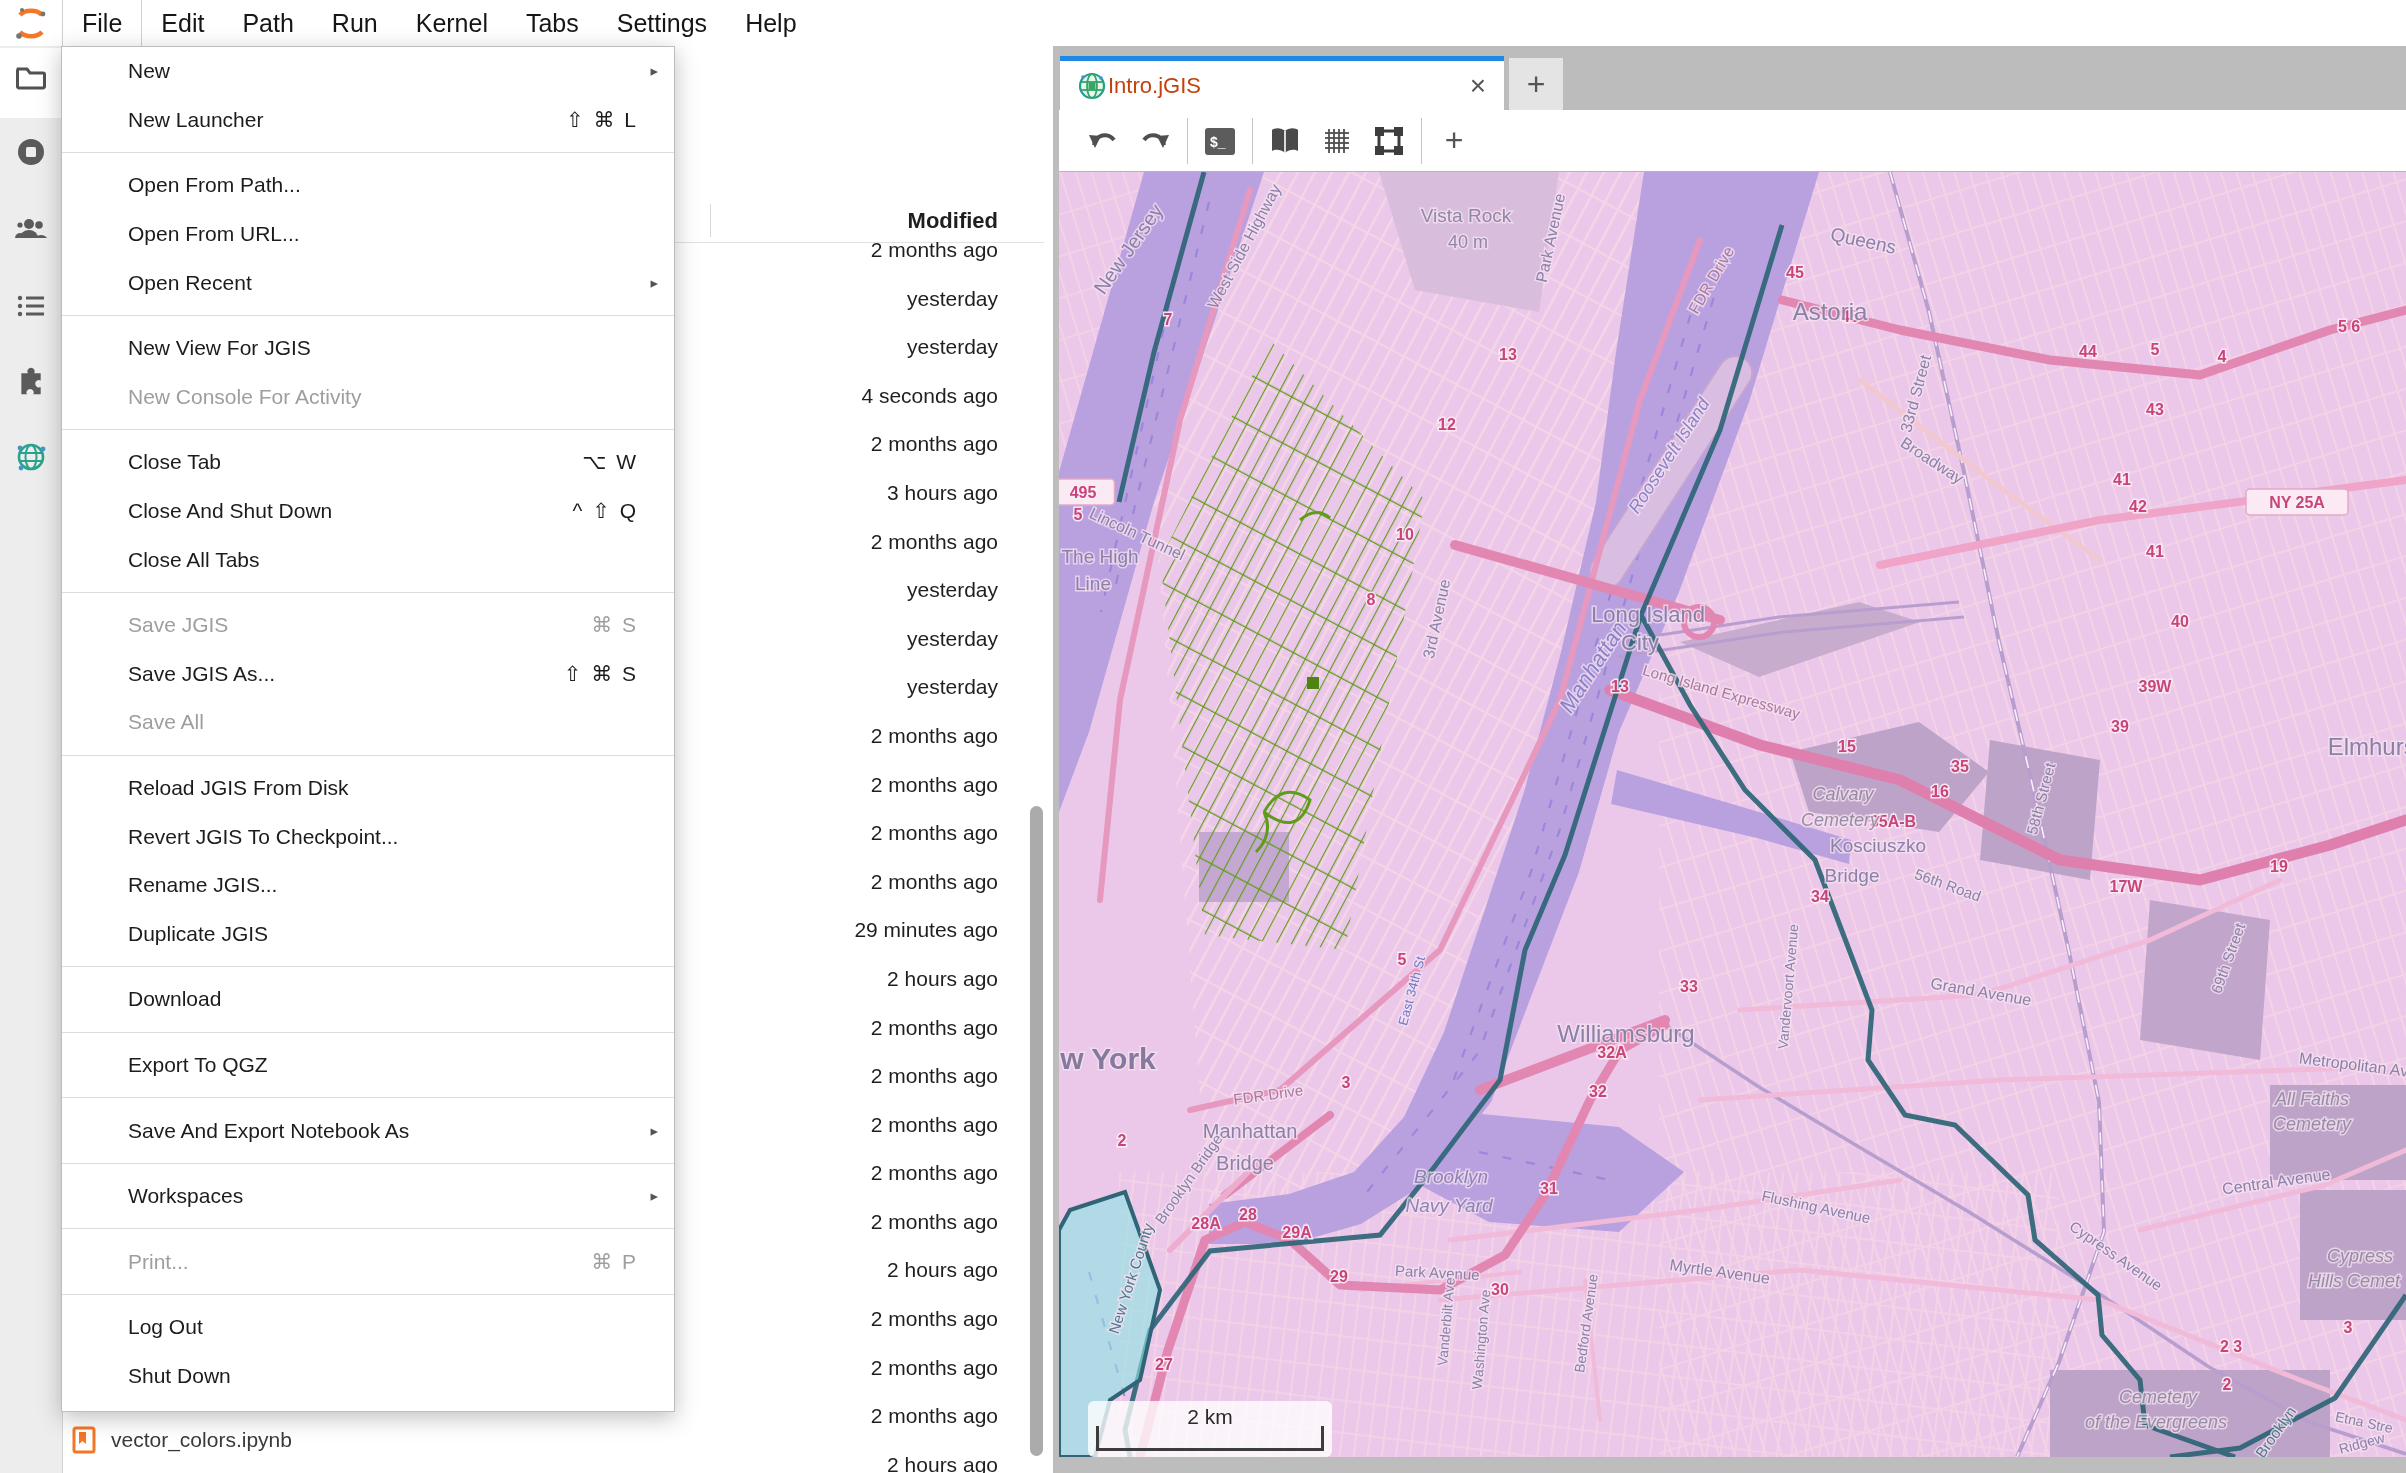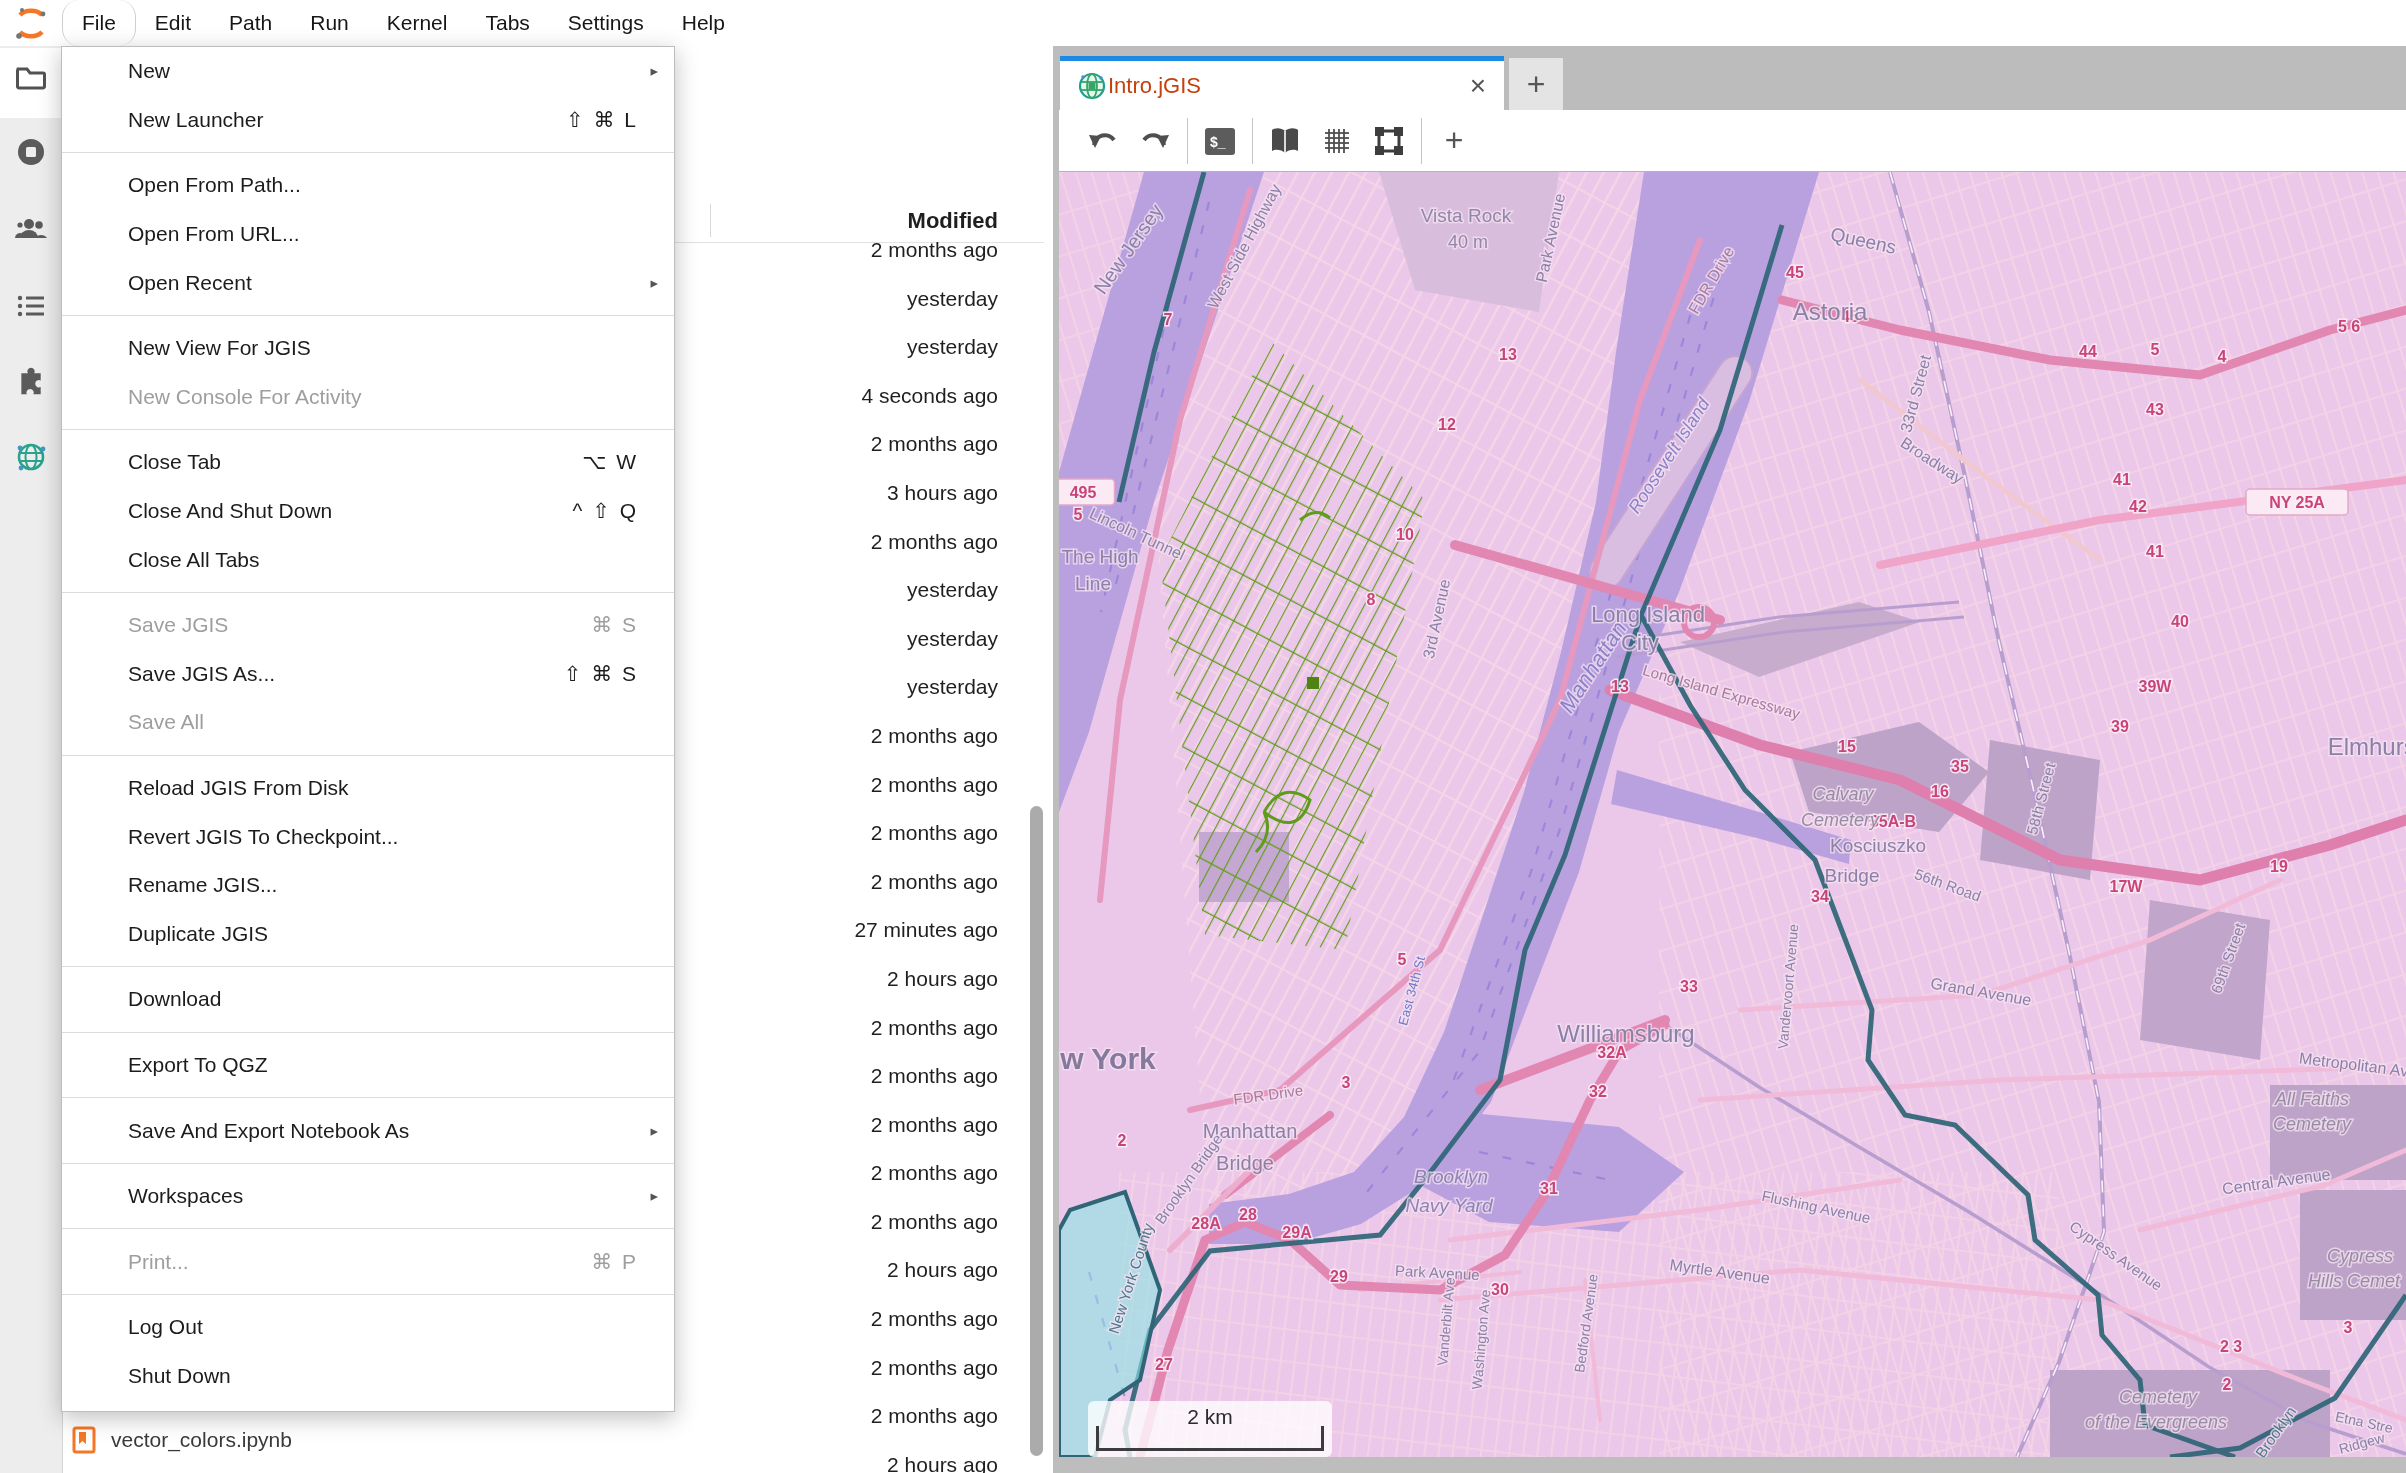--- a/index.html
+++ b/index.html
@@ -6,21 +6,21 @@
   body{width:2406px;height:1473px;position:relative;overflow:hidden;background:#ffffff;
        font-family:"Liberation Sans",sans-serif;-webkit-font-smoothing:antialiased;}
   .abs{position:absolute;}
   
   #sidebar{left:0;top:0;width:62px;height:1473px;background:#ededed;border-right:1px solid #d4d4d4;}
   #sidebar .logo-cell{position:absolute;left:0;top:0;width:62px;height:46px;background:#fff;}
   #sidebar .active-cell{position:absolute;left:0;top:48px;width:62px;height:70px;background:#fff;}
   .side-icon{position:absolute;left:14px;width:34px;height:34px;}
   
   #menubar{left:62px;top:0;width:2344px;height:46px;background:#fff;display:flex;align-items:stretch;}
-  .mb-item{display:flex;align-items:center;padding:0 19px;font-size:21px;color:#161616;cursor:default;border-radius:17px;}
+  .mb-item{display:flex;align-items:center;padding:0 19px;font-size:25px;color:#161616;cursor:default;}
   .mb-item.active{background:#fff;border-left:1px solid #cfcfcf;border-right:1px solid #cfcfcf;}
   
   #modified-header{left:680px;top:199px;width:318px;height:44px;line-height:44px;text-align:right;
      font-size:22px;font-weight:700;color:#1f1f1f;}
   #header-rule{left:62px;top:242px;width:982px;height:1px;background:#e2e2e2;}
   #header-vsep{left:710px;top:204px;width:1px;height:33px;background:#d8d8d8;}
   #modified-rows{left:680px;top:226px;width:318px;}
   .mod-row{height:48.6px;line-height:48.6px;text-align:right;font-size:21px;color:#1f1f1f;}
   #fb-scrollthumb{left:1030px;top:806px;width:13px;height:650px;background:#ababab;border-radius:7px;}
   #bottom-file{left:72px;top:1426px;display:flex;align-items:center;gap:15px;}
@@ -134,21 +134,21 @@
     <div class="mod-row">2 months ago</div>
     <div class="mod-row">3 hours ago</div>
     <div class="mod-row">2 months ago</div>
     <div class="mod-row">yesterday</div>
     <div class="mod-row">yesterday</div>
     <div class="mod-row">yesterday</div>
     <div class="mod-row">2 months ago</div>
     <div class="mod-row">2 months ago</div>
     <div class="mod-row">2 months ago</div>
     <div class="mod-row">2 months ago</div>
-    <div class="mod-row">27 minutes ago</div>
+    <div class="mod-row">29 minutes ago</div>
     <div class="mod-row">2 hours ago</div>
     <div class="mod-row">2 months ago</div>
     <div class="mod-row">2 months ago</div>
     <div class="mod-row">2 months ago</div>
     <div class="mod-row">2 months ago</div>
     <div class="mod-row">2 months ago</div>
     <div class="mod-row">2 hours ago</div>
     <div class="mod-row">2 months ago</div>
     <div class="mod-row">2 months ago</div>
     <div class="mod-row">2 months ago</div>

